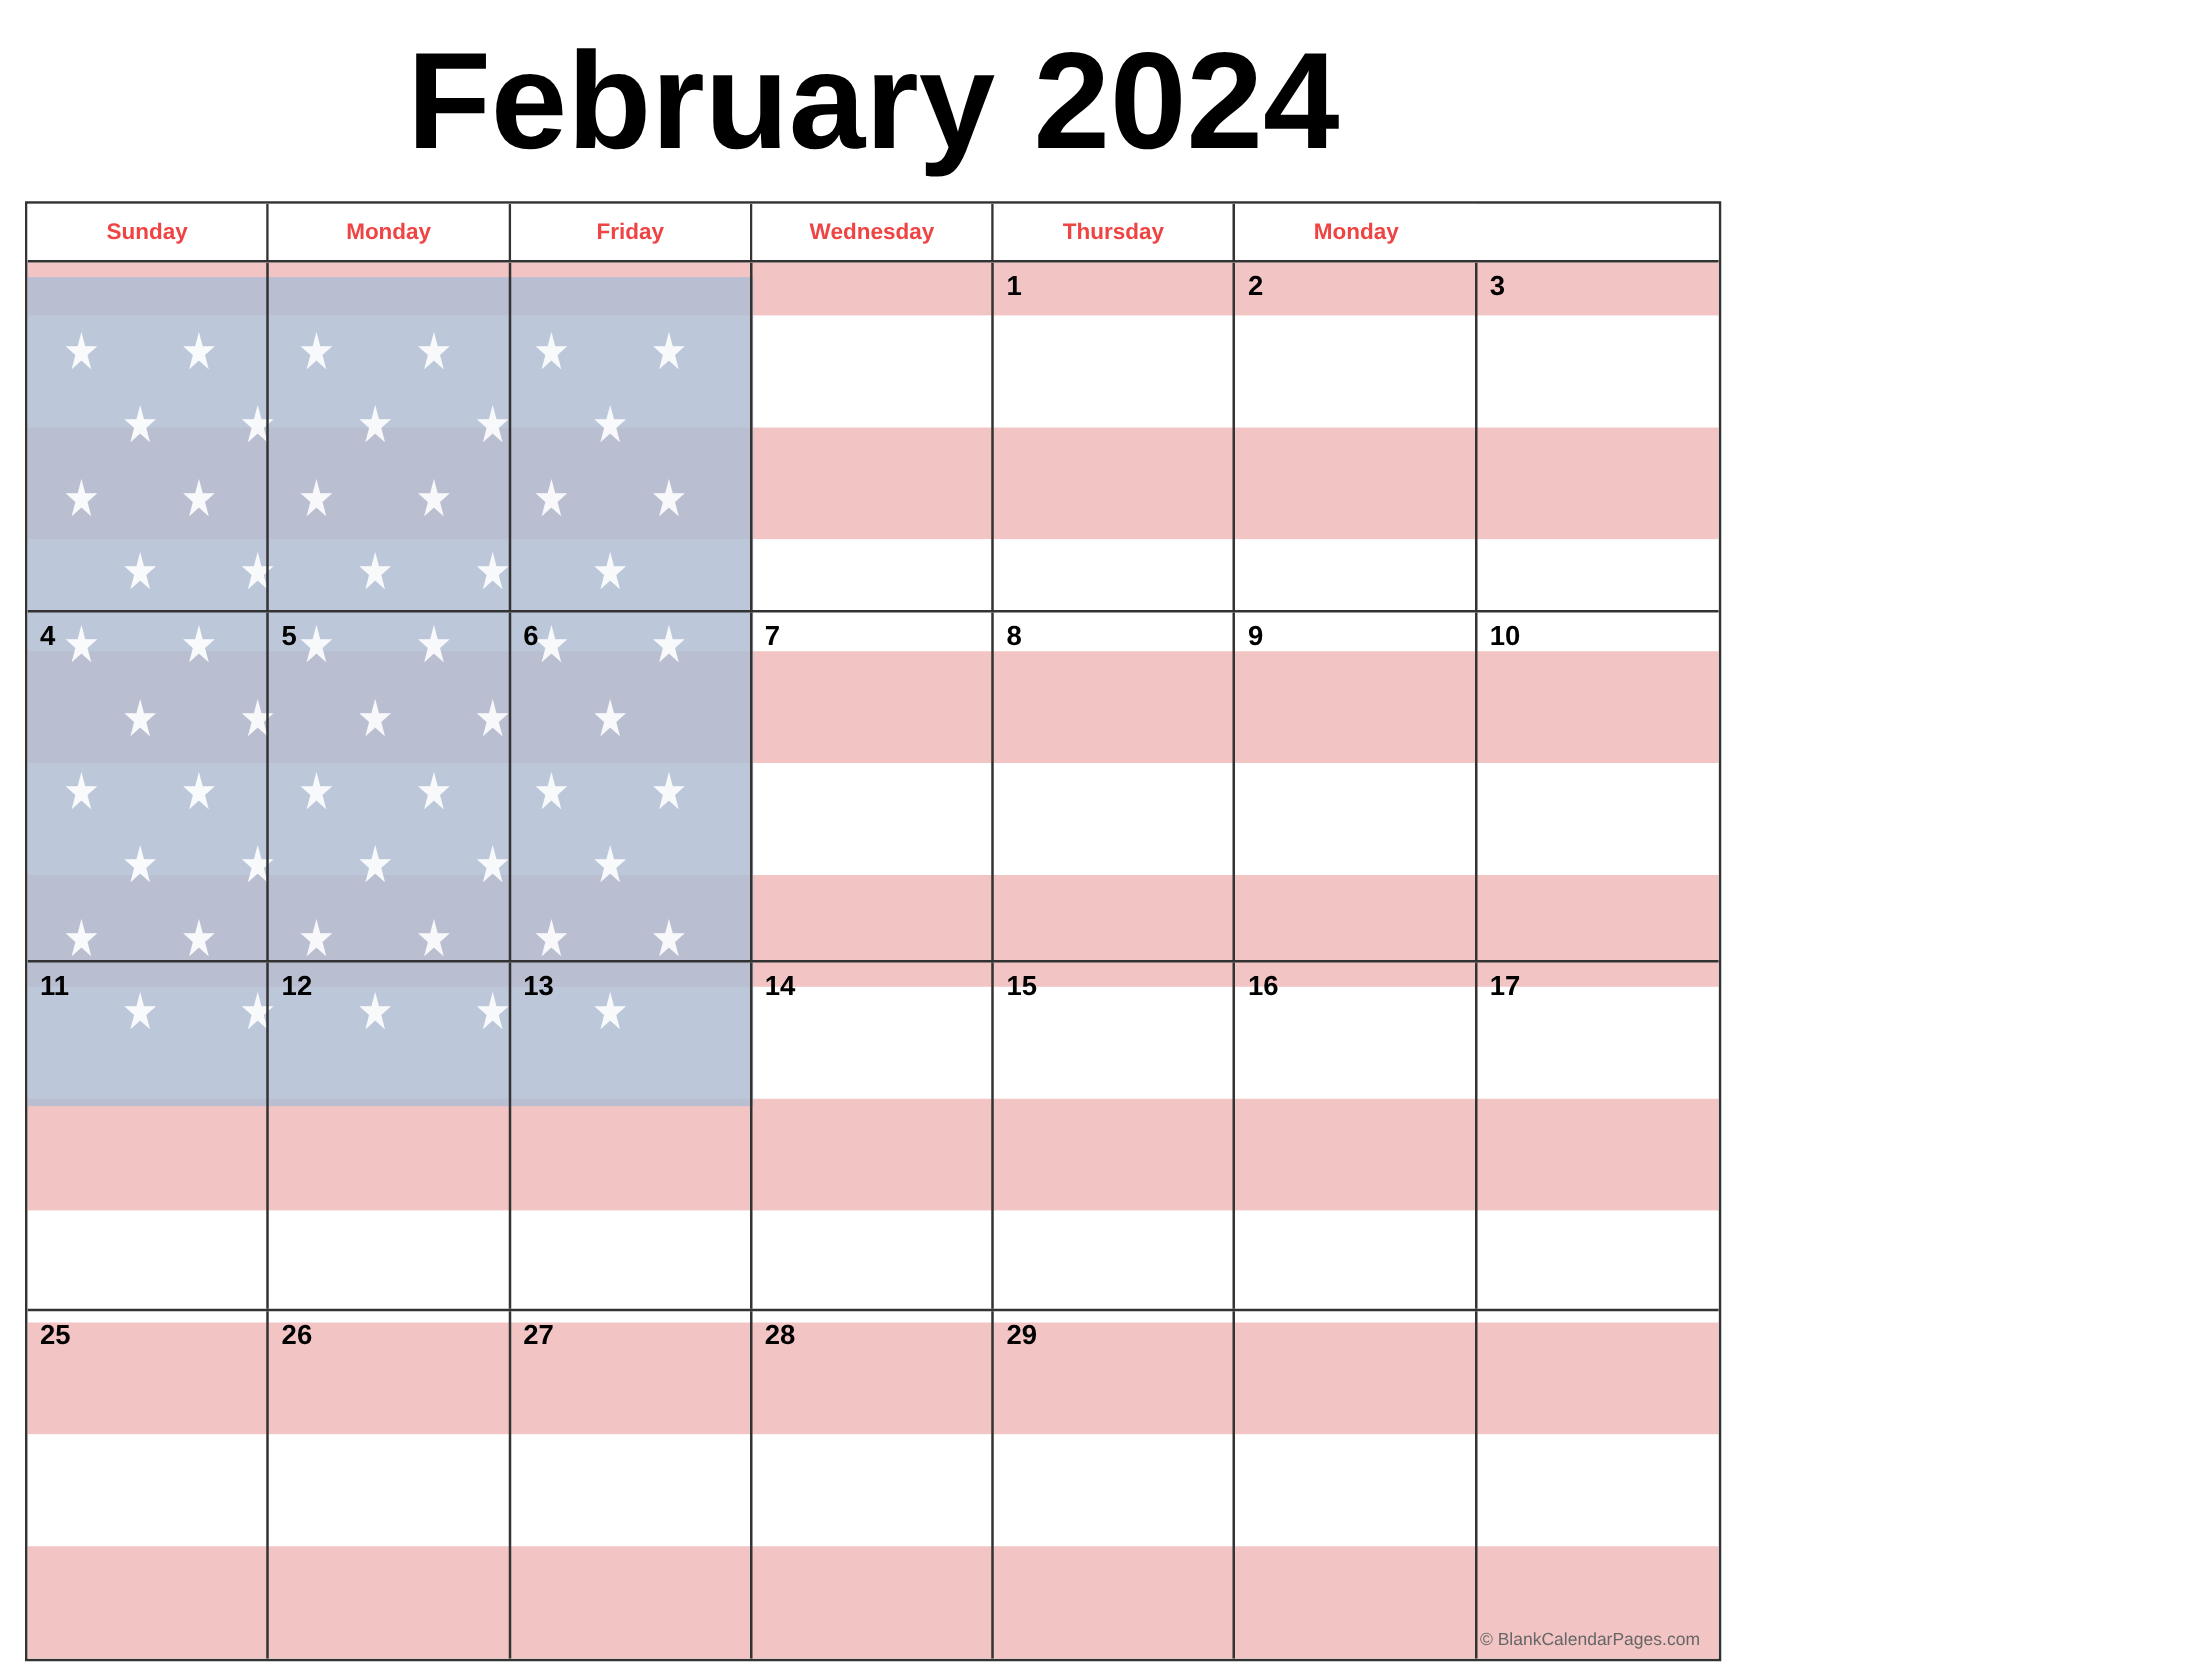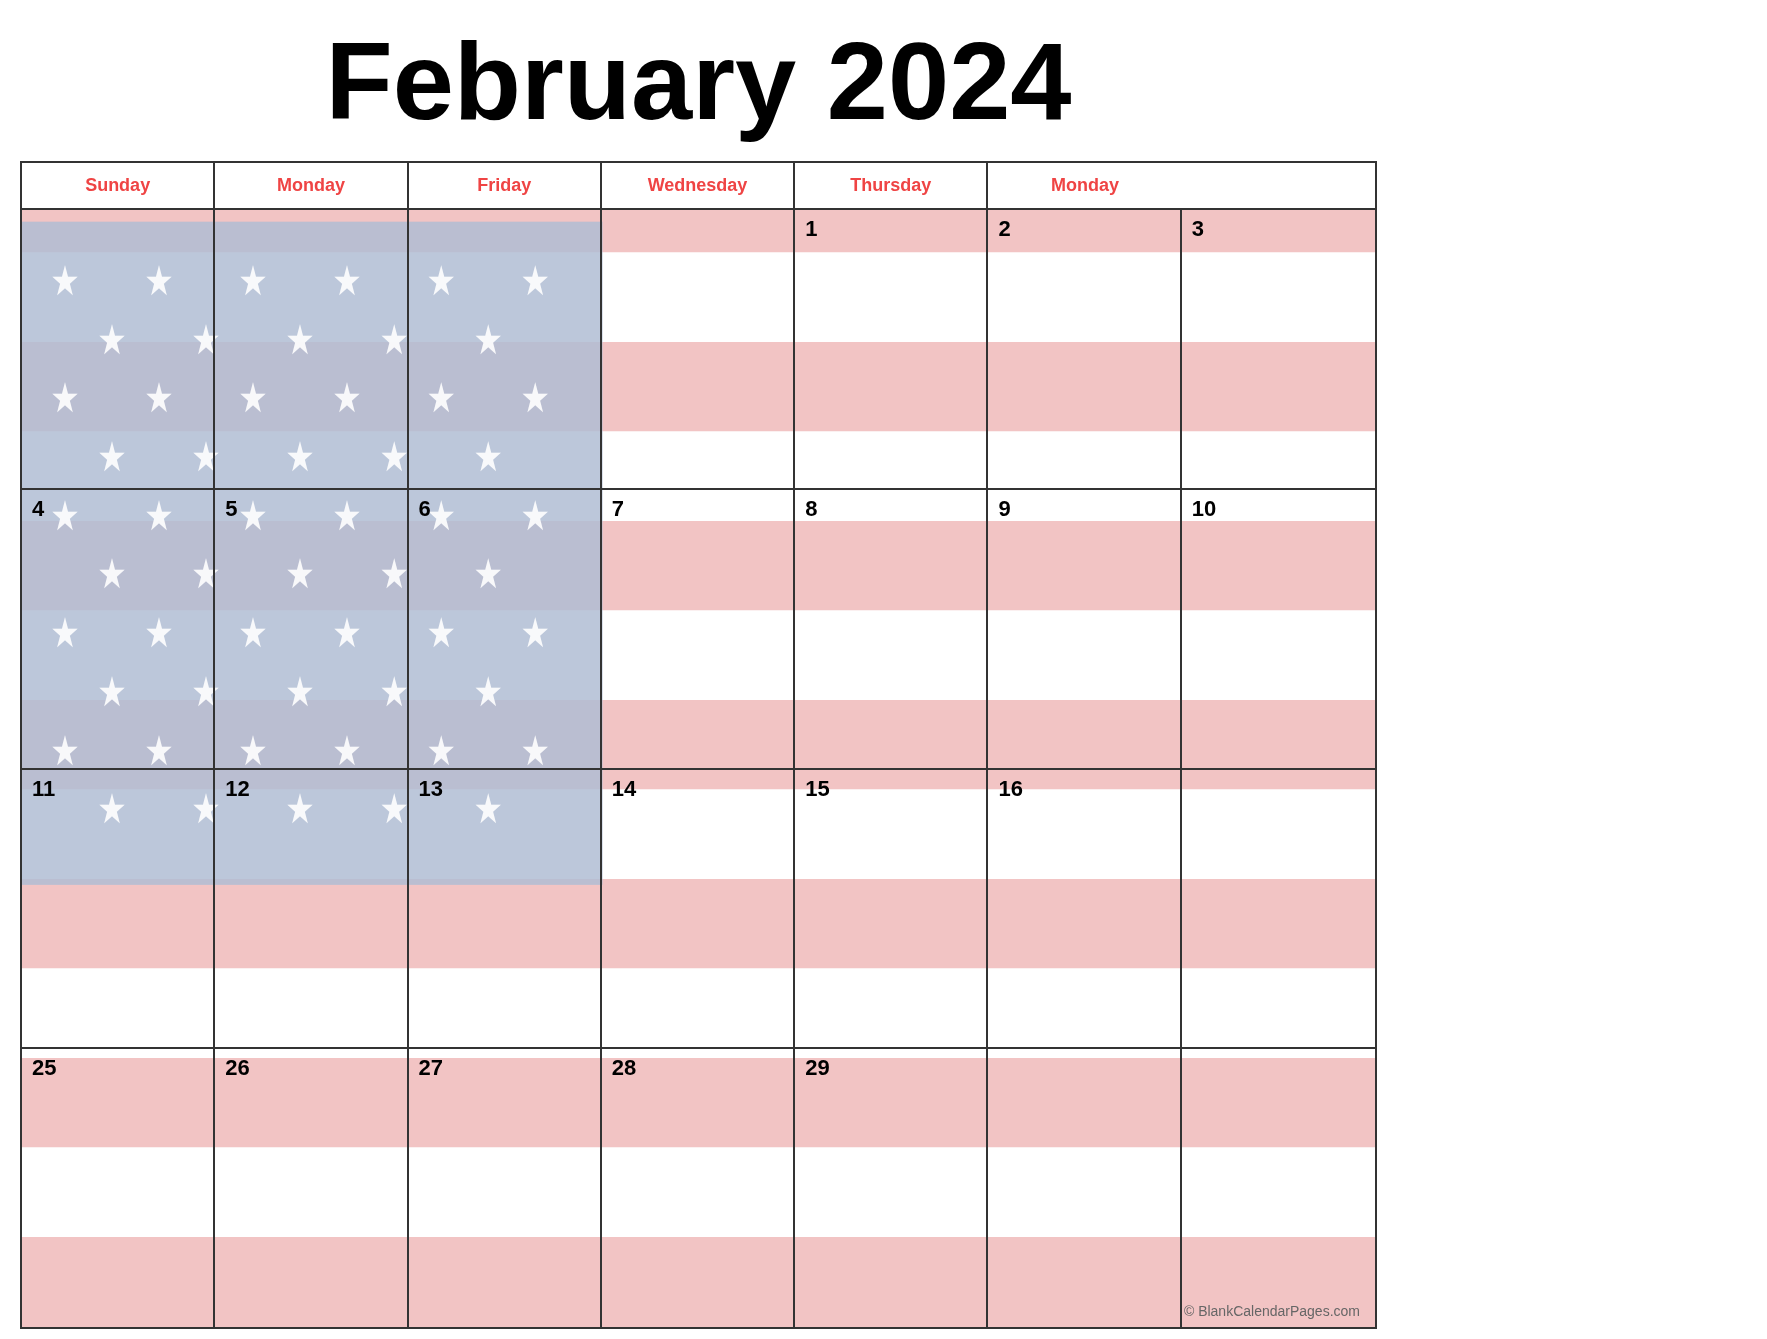--- a/index.html
+++ b/index.html
@@ -228,20 +228,21 @@
         <div class="day-cell" style="border-right:none;border-radius:12px;"><span class="day-number">10</span></div>
       </div>
 
       <div class="week-row">
         <div class="day-cell"><span class="day-number">11</span></div>
         <div class="day-cell"><span class="day-number">12</span></div>
         <div class="day-cell"><span class="day-number">13</span></div>
         <div class="day-cell"><span class="day-number">14</span></div>
         <div class="day-cell"><span class="day-number">15</span></div>
         <div class="day-cell"><span class="day-number">16</span></div>
+        <div class="day-cell" style="border-right:none;"><span class="day-number">17</span></div>
       </div>
 
 
       <div class="week-row" style="border-bottom:none;">
         <div class="day-cell"><span class="day-number">25</span></div>
         <div class="day-cell"><span class="day-number">26</span></div>
         <div class="day-cell"><span class="day-number">27</span></div>
         <div class="day-cell"><span class="day-number">28</span></div>
         <div class="day-cell"><span class="day-number">29</span></div>
         <div class="day-cell empty"></div>

